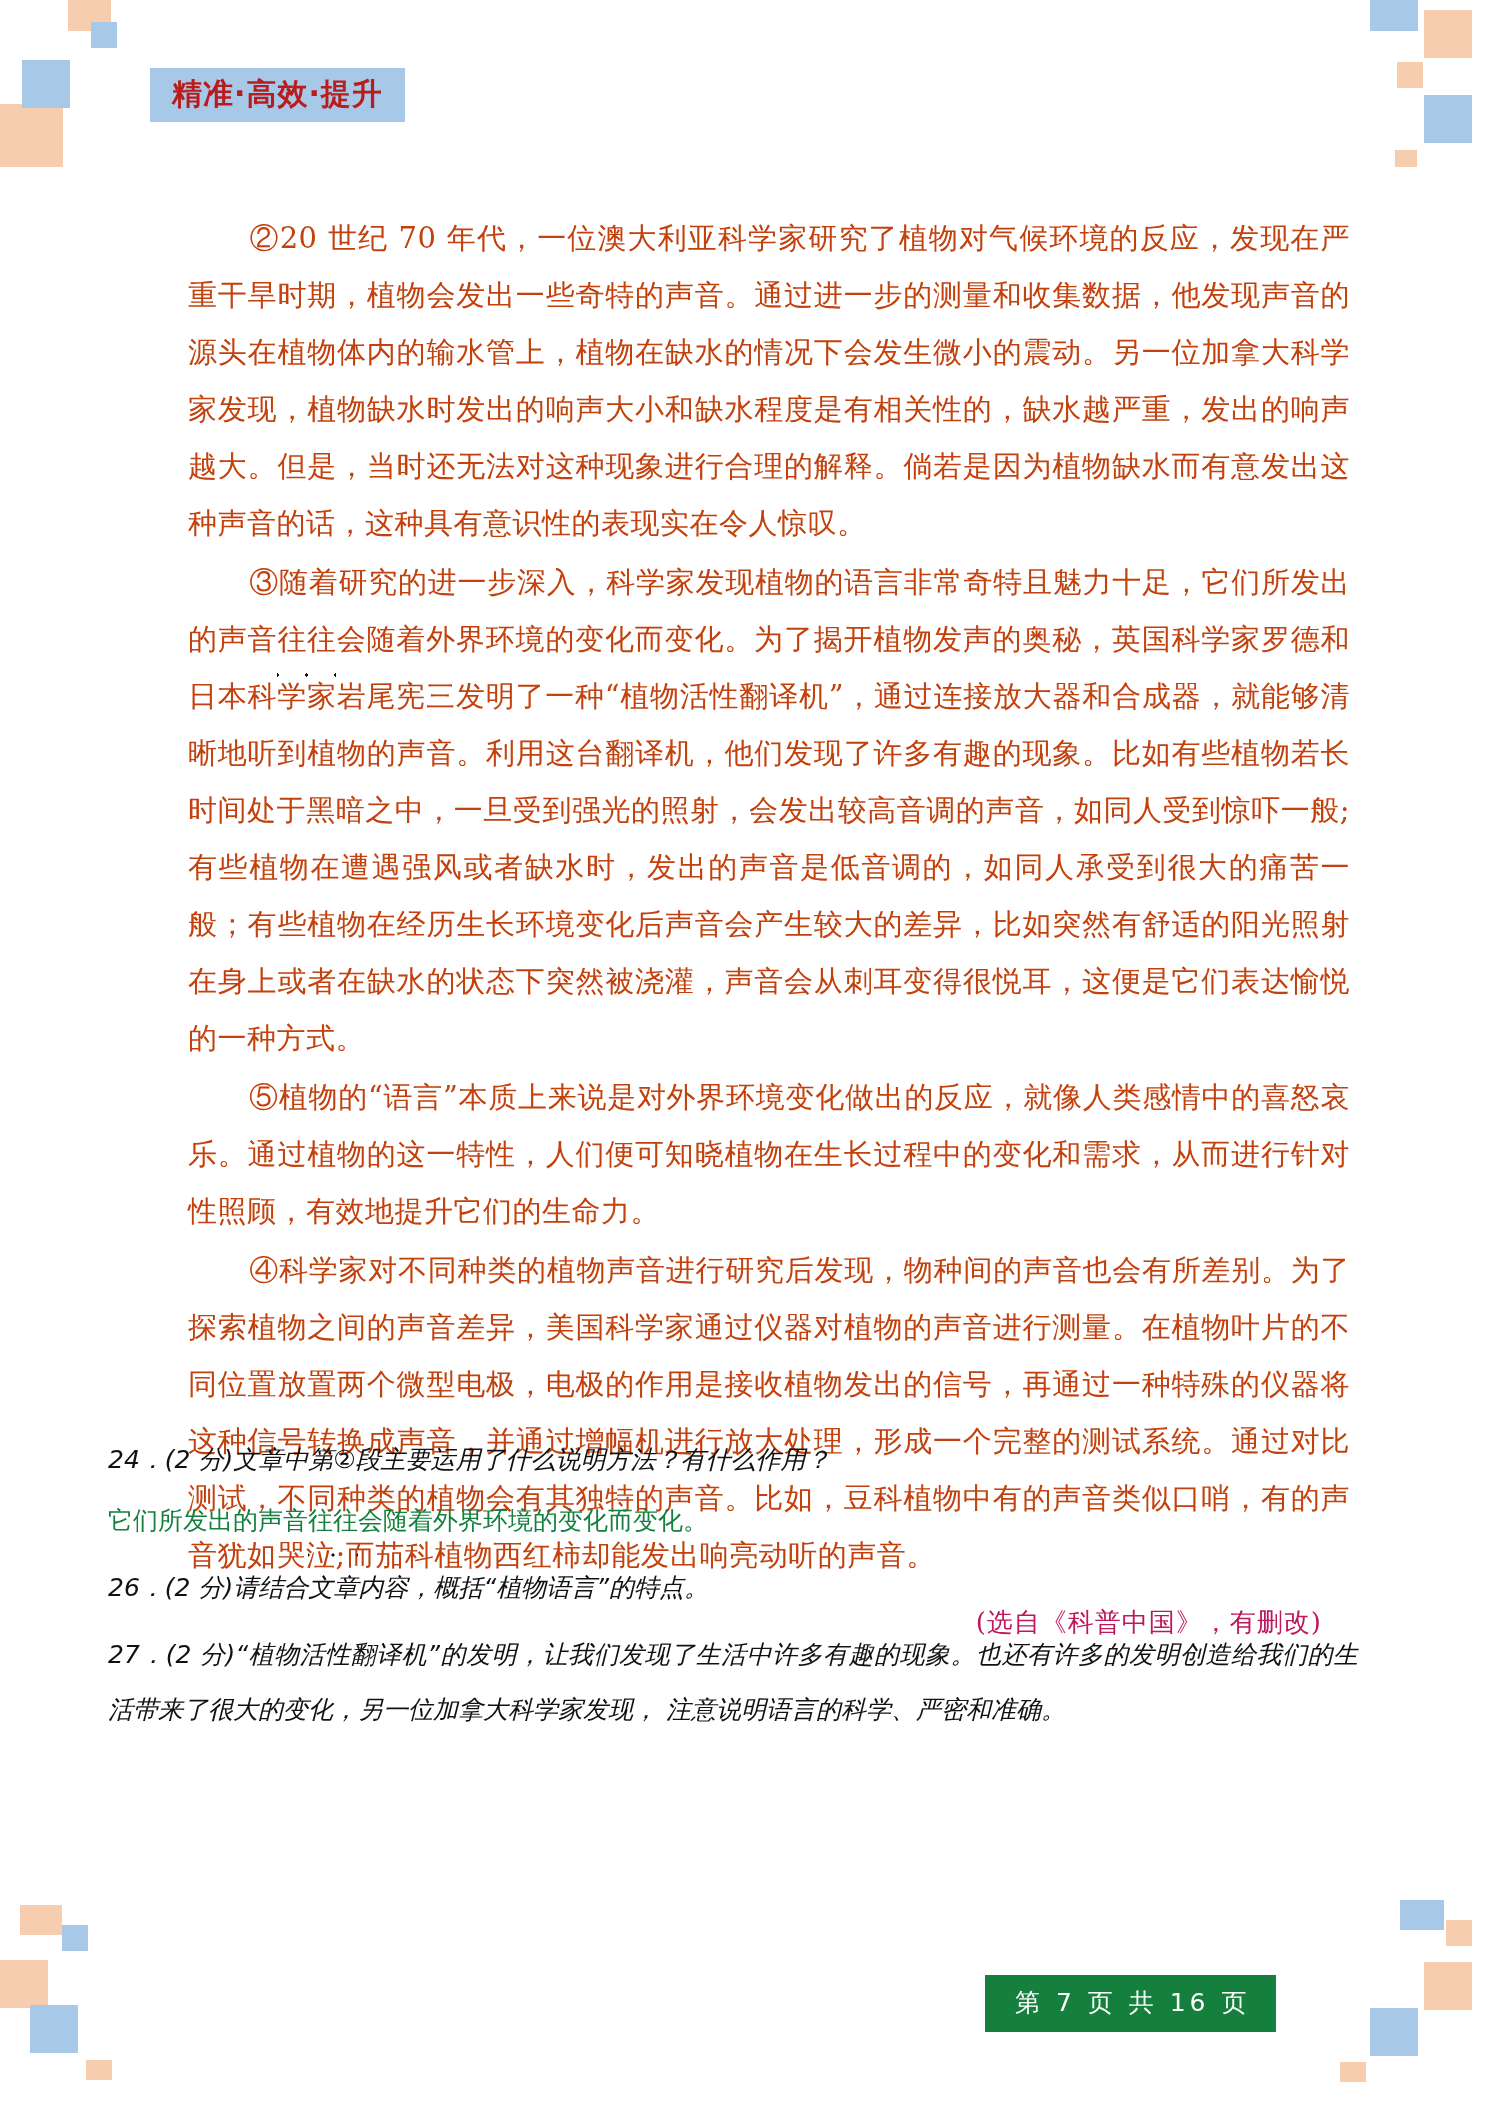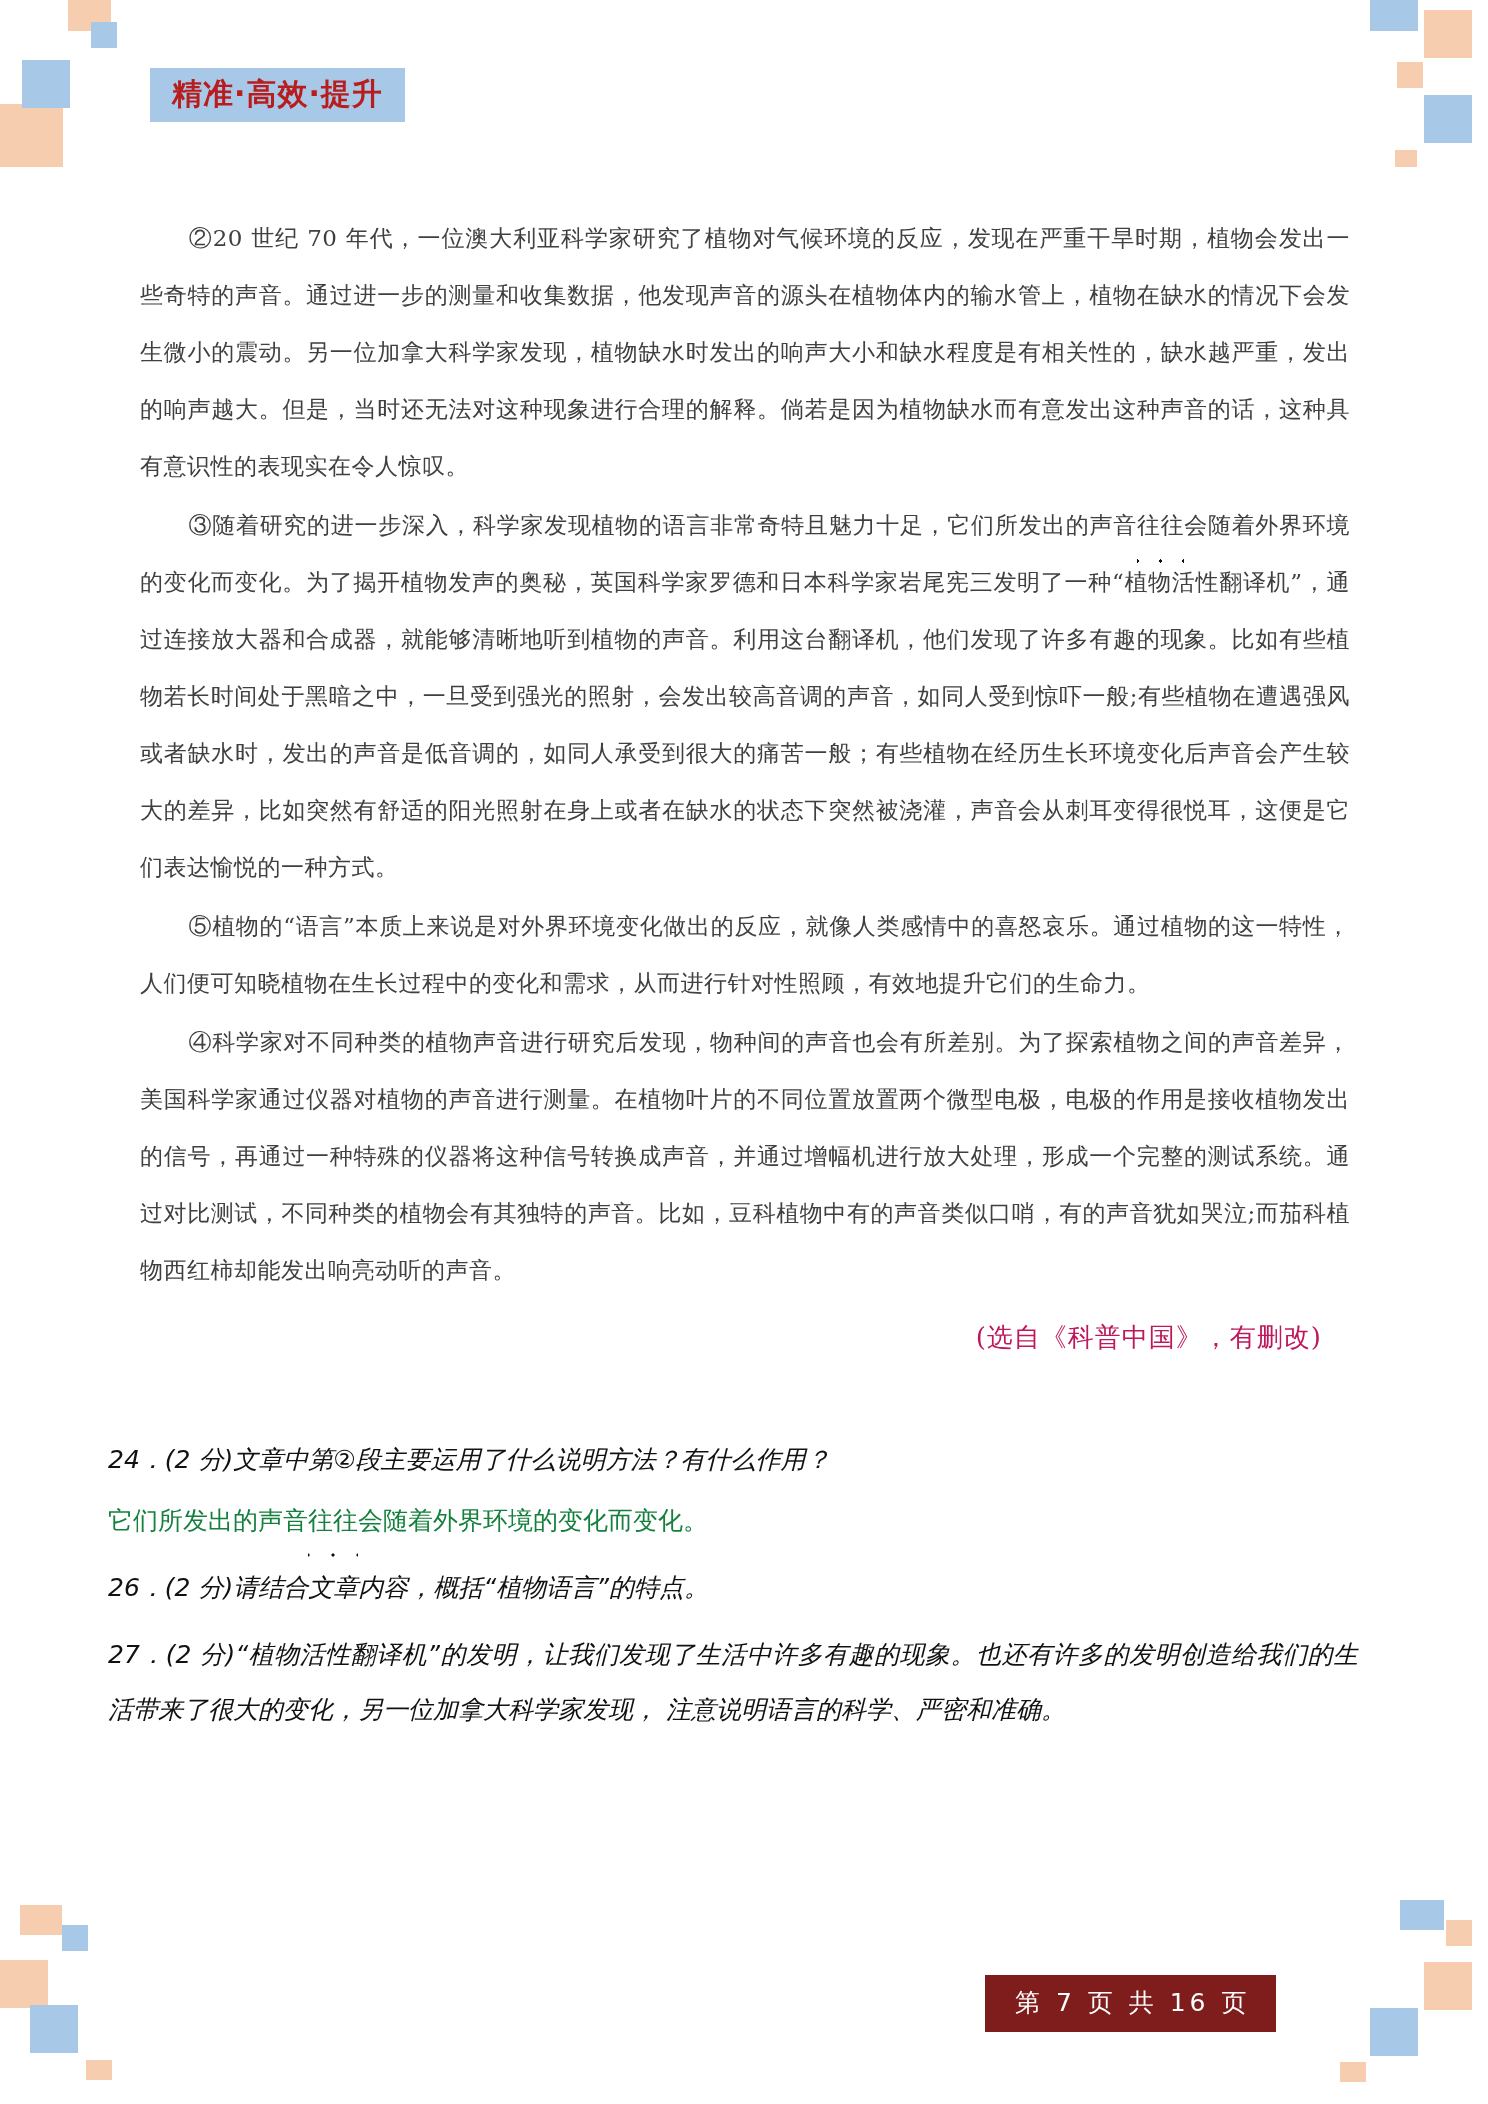--- a/index.html
+++ b/index.html
@@ -40,28 +40,29 @@
 
   
   .page-body {
     position: absolute;
     left: 140px;
     top: 210px;
     width: 1210px;
   }
 
   .para {
-    font-size: 23px;
+    font-size: 29px;
     line-height: 57px;
     text-align: justify;
     text-align-last: left;
     text-justify: inter-ideograph;
-    color: #404040;
+    color: #c2410c;
     letter-spacing: 0.5px;
     margin-bottom: 2px;
+    margin-left: 48px;
   }
 
   .para .indent { display: inline-block; width: 2.1em; }
 
   
   .dotted {
     position: relative;
     display: inline-block;
   }
   .dotted::after {
@@ -115,21 +116,21 @@
     color: #15803d;
     margin-top: -6px;
     margin-bottom: 12px;
   }
 
   
   .footer {
     position: absolute;
     left: 985px;
     top: 1975px;
-    background: #7f1d1d;
+    background: #15803d;
     color: #ffffff;
     font-family: "DejaVu Sans", "Liberation Sans", sans-serif;
     font-size: 25px;
     letter-spacing: 4px;
     padding: 11px 26px 13px 30px;
     white-space: nowrap;
   }
 </style>
 </head>
 <body>

